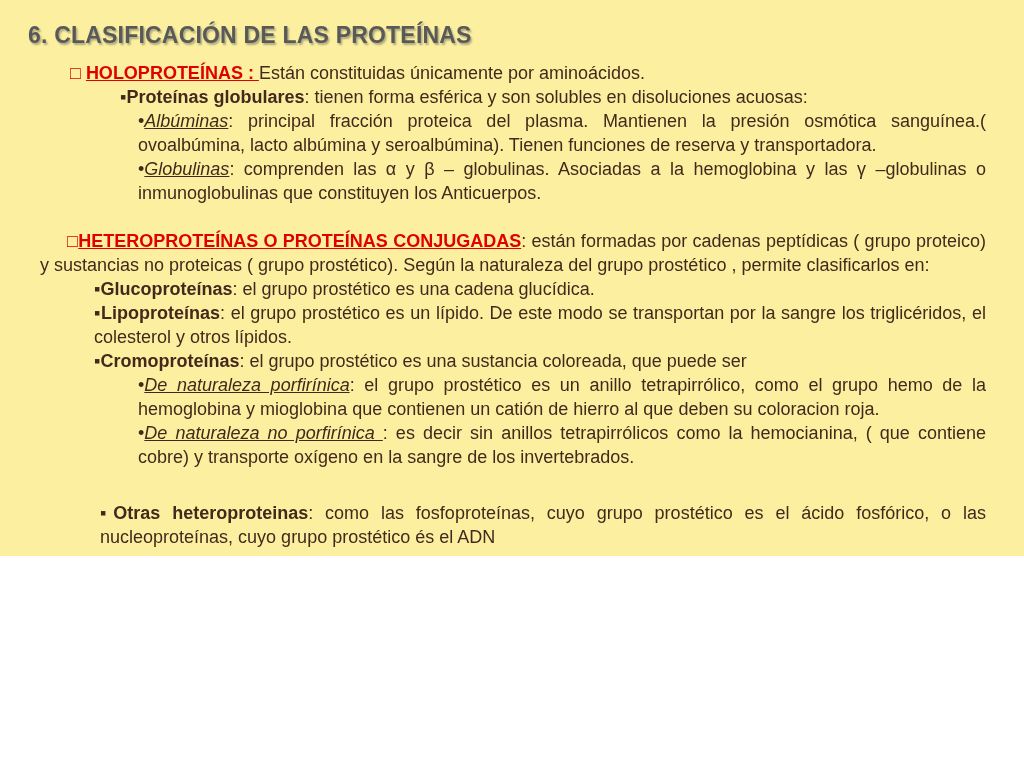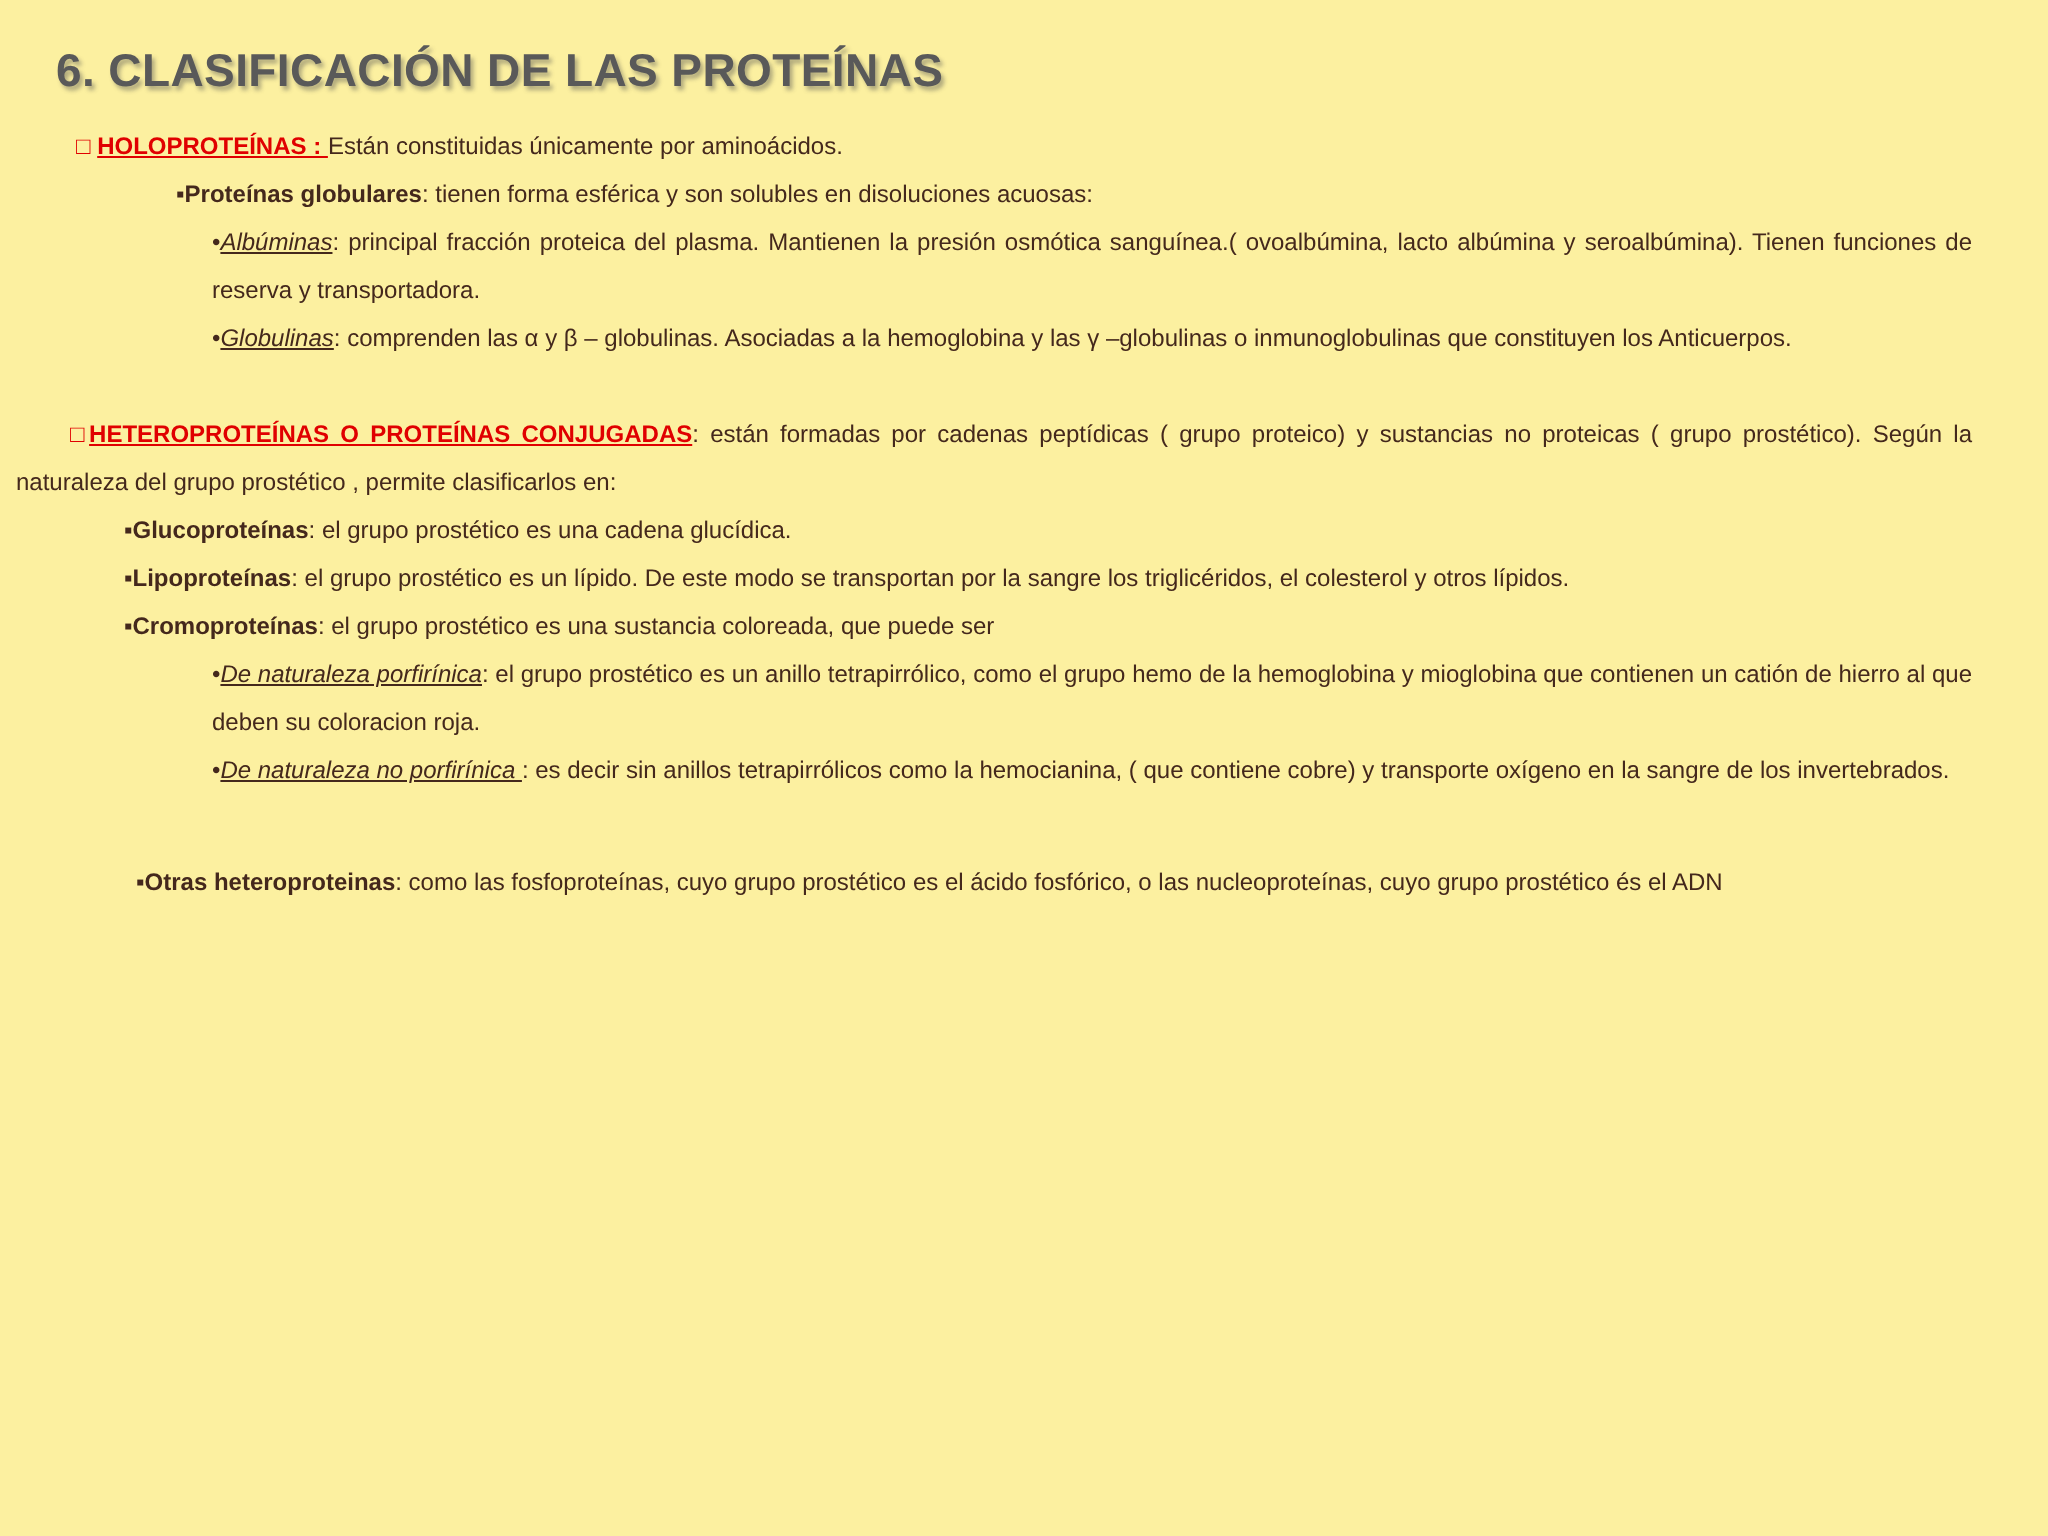--- a/index.html
+++ b/index.html
@@ -3,34 +3,34 @@
 <meta charset="utf-8">
 <style>
   html, body { margin: 0; padding: 0; }
   body {
     width: 1024px; height: 768px;
     font-family: "Liberation Sans", sans-serif;
     overflow: hidden;
   }
   .slide {
     position: relative;
-    width: 1024px; height: 768px;
+    width: 1024px; height: 556px;
     background: #FCF0A0;
     box-sizing: border-box;
     padding-top: 22px;
   }
   .title {
     margin: 0 0 0 28px;
     font-size: 23px;
     font-weight: bold;
     color: #595959;
     letter-spacing: 0.2px;
     text-shadow: 1.5px 2px 2px rgba(80,80,80,0.45);
   }
-  .body-text { color: #44281C; font-size: 12px; line-height: 24px; }
+  .body-text { color: #44281C; font-size: 18px; line-height: 24px; margin-left: 32px; }
   .body-text p { margin: 0 38px 0 0; }
   .body-text p.justify { text-align: justify; }
 
   
   .p-holo      { margin-left: 38px !important;  margin-top: 12px !important; }
   .p-l2        { margin-left: 88px !important; }
   .p-l3        { margin-left: 106px !important; }
   .p-hetero    { margin-left: 8px !important; text-indent: 27px; margin-top: 24px !important; }
   .p-l2b       { margin-left: 62px !important; }
   .p-otras     { margin-left: 68px !important; margin-top: 32px !important; }

